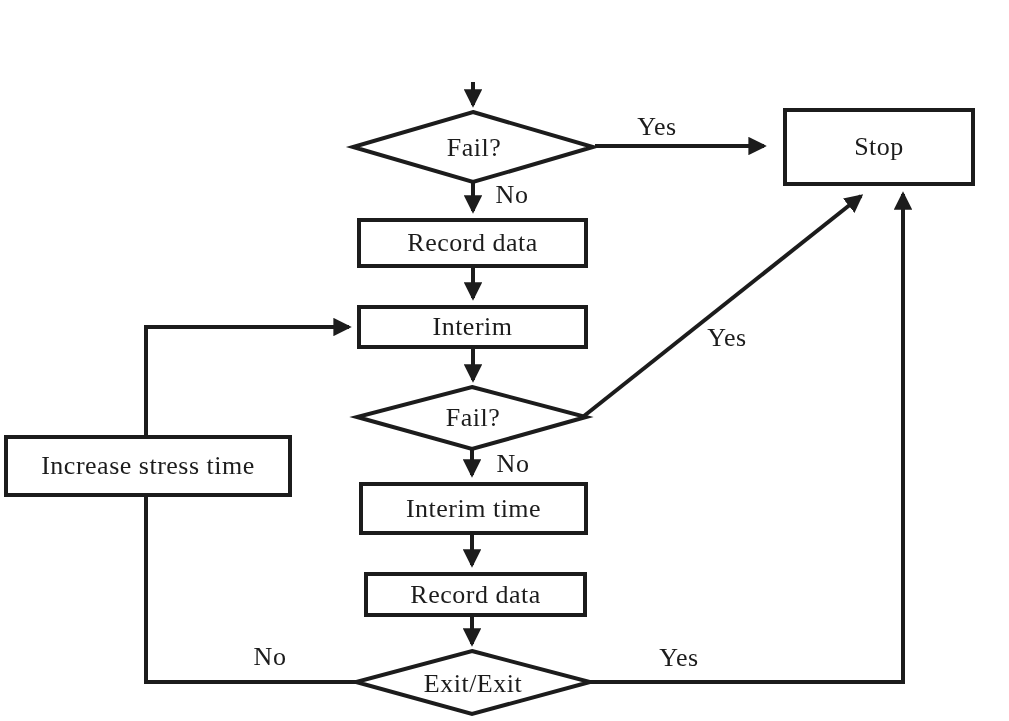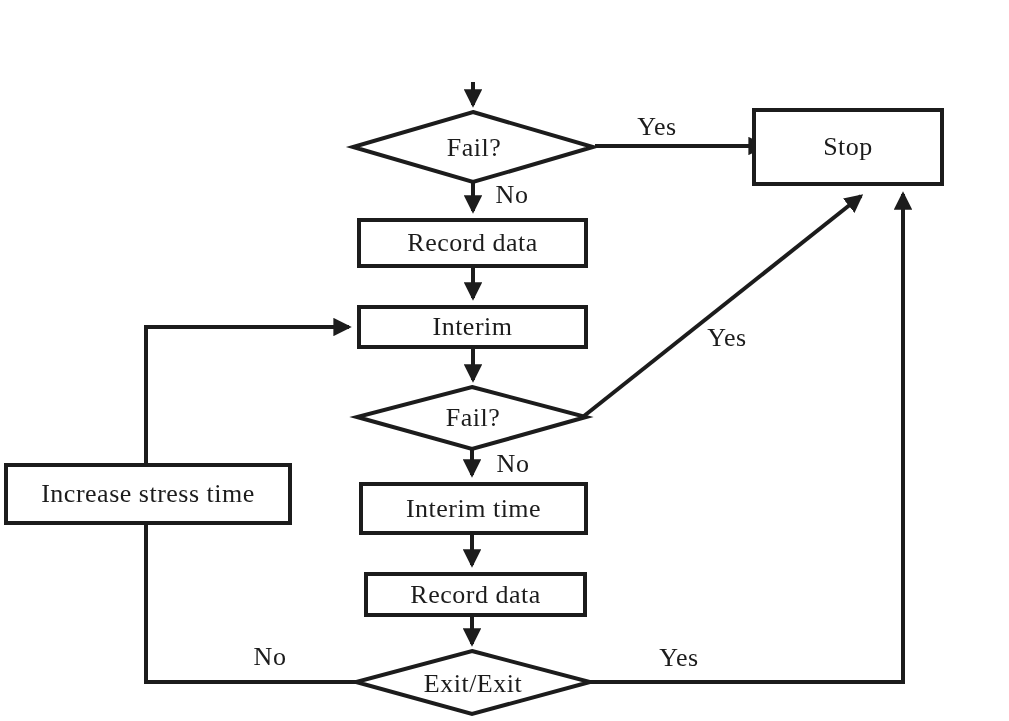--- a/index.html
+++ b/index.html
@@ -80,41 +80,41 @@
     <line x1="472" y1="617" x2="472" y2="644" marker-end="url(#arrow)"></line>
     <polyline points="590,682 903,682 903,194" marker-end="url(#arrow)"></polyline>
     <polyline points="356,682 146,682 146,327 349,327" marker-end="url(#arrow)"></polyline>
 
     <polygon class="diamond" points="473,112 593,147 473,182 353,147"></polygon>
     <polygon class="diamond" points="472,387 586,417 472,449 357,417"></polygon>
     <polygon class="diamond" points="472,651 590,682 472,714 356,682"></polygon>
   </svg>
 
 
-  <div class="node-box" style="left:752px; top:108px; width:192px; height:78px;">
+  <div class="node-box" style="left:783px; top:108px; width:192px; height:78px;">
     <span>Stop</span>
   </div>
 
   <div class="node-box" style="left:357px; top:218px; width:231px; height:50px;">
     <span>Record data</span>
   </div>
 
   <div class="node-box" style="left:357px; top:305px; width:231px; height:44px;">
     <span>Interim</span>
   </div>
 
   <div class="node-box" style="left:359px; top:482px; width:229px; height:53px;">
     <span>Interim time</span>
   </div>
 
   <div class="node-box" style="left:364px; top:572px; width:223px; height:45px;">
     <span>Record data</span>
   </div>
 
-  <div class="node-box" style="left:4px; top:435px; width:288px; height:62px;margin-top:28px;">
+  <div class="node-box" style="left:4px; top:435px; width:288px; height:62px;">
     <span>Increase stress time</span>
   </div>
 
   <span class="diamond-label" style="left:474px; top:148px;">Fail?</span>
   <span class="diamond-label" style="left:473px; top:418px;">Fail?</span>
   <span class="diamond-label" style="left:473px; top:684px;">Exit/Exit</span>
 
   <span class="edge-label" style="left:657px; top:127px;">Yes</span>
   <span class="edge-label" style="left:512px; top:195px;">No</span>
   <span class="edge-label" style="left:727px; top:338px;">Yes</span>

